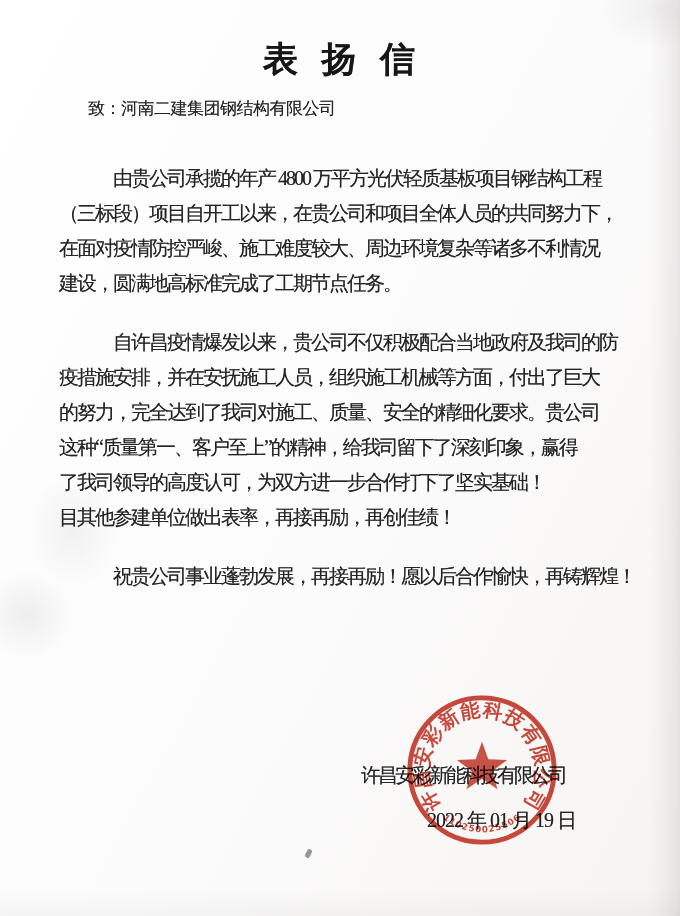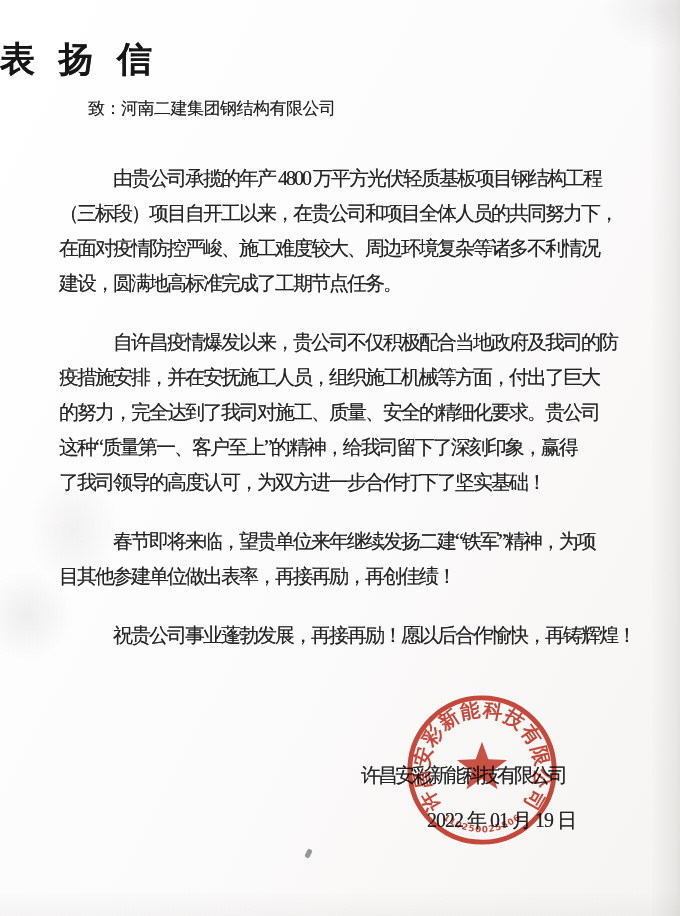--- a/index.html
+++ b/index.html
@@ -39,20 +39,21 @@
     background: radial-gradient(ellipse at center, rgba(90,88,85,0.08) 0%, rgba(90,88,85,0) 70%); }
   .mark-tick {
     position: absolute; left: 306px; top: 849px; width: 5px; height: 9px;
     background: rgba(70,70,70,0.55); transform: rotate(28deg); border-radius: 2px;
     pointer-events: none;
   }
 
   
   .title {
     position: absolute; top: 36px; left: 0; width: 100%;
+    text-align: center;
     font-size: 35px; font-weight: 700;
     letter-spacing: 2px;
     color: #161616;
     text-shadow: 0 0 0.6px rgba(30,30,30,0.7);
     white-space: pre;
   }
   .salutation {
     position: absolute; top: 97px; left: 88px;
     font-size: 17px; letter-spacing: -0.5px;
     text-shadow: 0 0 0.5px rgba(40,40,40,0.6);
@@ -119,21 +120,20 @@
   <div class="body-block">
     <div class="line indent">由贵公司承揽的年产 4800 万平方光伏轻质基板项目钢结构工程</div>
     <div class="line">（三标段）项目自开工以来，在贵公司和项目全体人员的共同努力下，</div>
     <div class="line">在面对疫情防控严峻、施工难度较大、周边环境复杂等诸多不利情况</div>
     <div class="line">建设，圆满地高标准完成了工期节点任务。</div>
     <div class="line indent">自许昌疫情爆发以来，贵公司不仅积极配合当地政府及我司的防</div>
     <div class="line">疫措施安排，并在安抚施工人员，组织施工机械等方面，付出了巨大</div>
     <div class="line">的努力，完全达到了我司对施工、质量、安全的精细化要求。贵公司</div>
     <div class="line">这种“质量第一、客户至上”的精神，给我司留下了深刻印象，赢得</div>
     <div class="line">了我司领导的高度认可，为双方进一步合作打下了坚实基础！</div>
-    <div class="line indent">春节即将来临，望贵单位来年继续发扬二建“铁军”精神，为项</div>
     <div class="line">目其他参建单位做出表率，再接再励，再创佳绩！</div>
     <div class="line indent">祝贵公司事业蓬勃发展，再接再励！愿以后合作愉快，再铸辉煌！</div>
   </div>
 
   <div class="sig-company">许昌安彩新能科技有限公司</div>
   <div class="sig-date">2022 年 01 月 19 日</div>
 
   <svg class="seal" viewBox="0 0 160 160" width="156" height="156" aria-hidden="true">
     <defs>
       <path id="sealArcTop" d="M 37.9 115.4 A 55 55 0 1 1 122.1 115.4" fill="none"></path>

